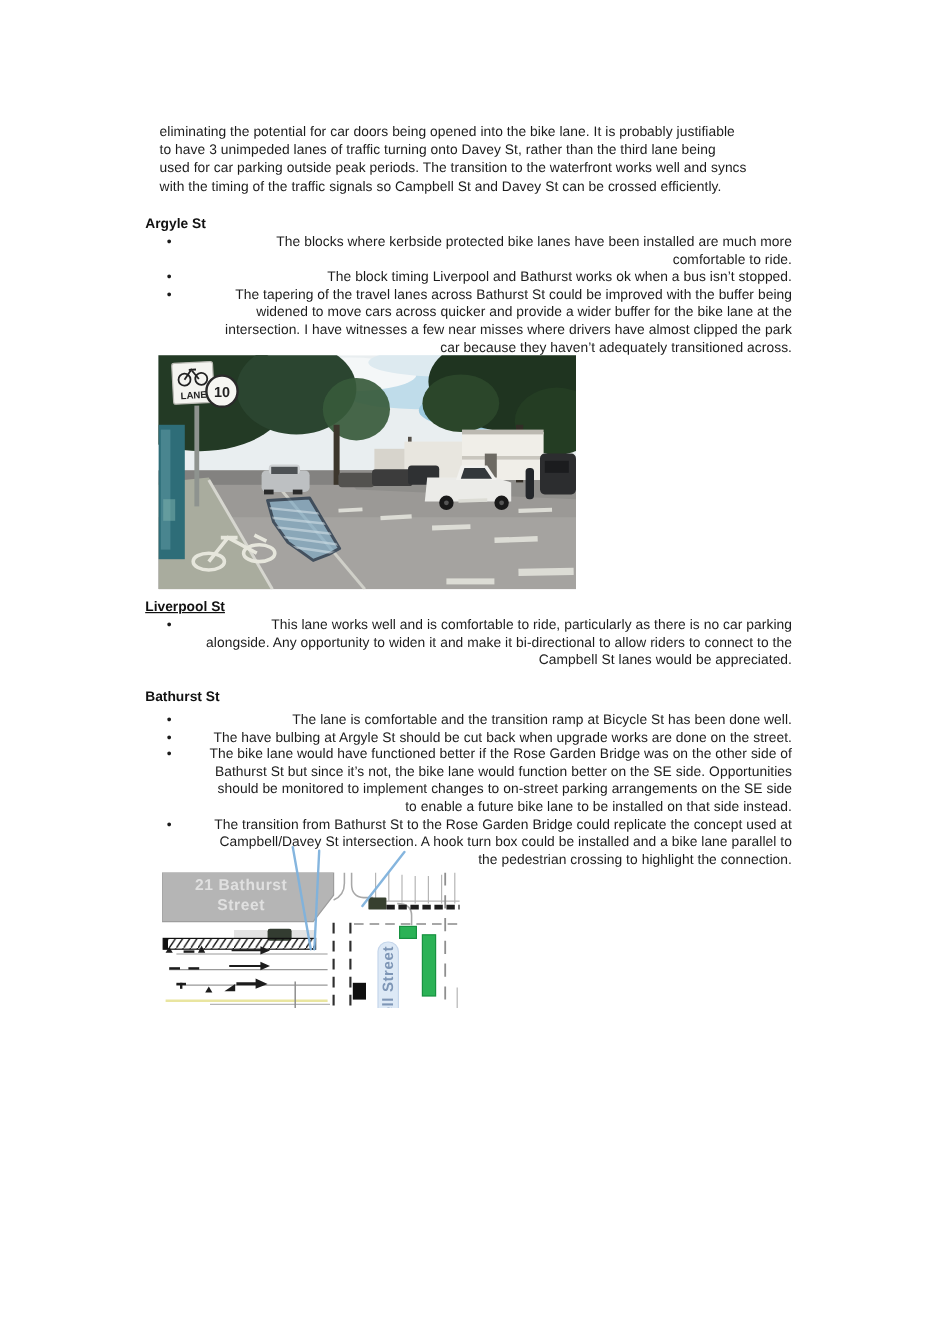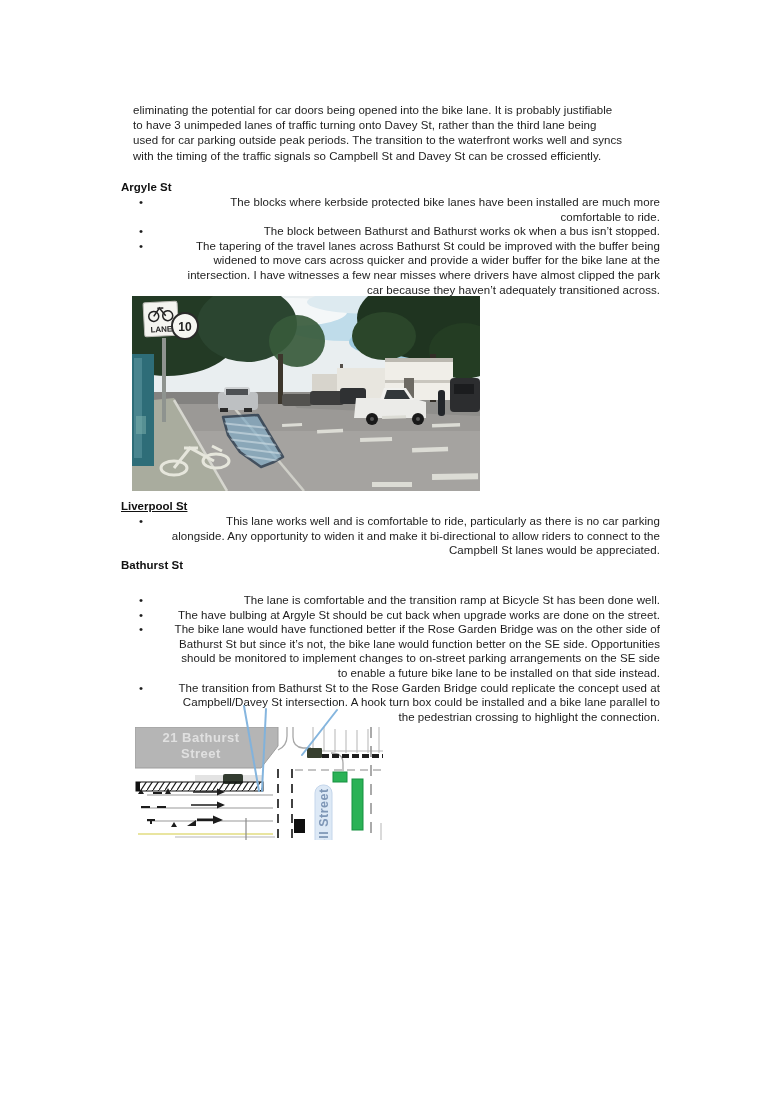--- a/index.html
+++ b/index.html
@@ -45,21 +45,21 @@
 
   <div class="heading" style="left:121px;top:180px;">Argyle St</div>
   <div class="bullets" style="left:133px;top:195px;">
     <div class="bullet">
       <span class="dot">•</span>
       <span class="btext">The blocks where kerbside protected bike lanes have been installed are much more
 comfortable to ride.</span>
     </div>
     <div class="bullet">
       <span class="dot">•</span>
-      <span class="btext">The block between Bathurst and Bathurst works ok when a bus isn’t stopped.</span>
+      <span class="btext">The block timing Liverpool and Bathurst works ok when a bus isn’t stopped.</span>
     </div>
     <div class="bullet">
       <span class="dot">•</span>
       <span class="btext">The tapering of the travel lanes across Bathurst St could be improved with the buffer being
 widened to move cars across quicker and provide a wider buffer for the bike lane at the
 intersection. I have witnesses a few near misses where drivers have almost clipped the park
 car because they haven’t adequately transitioned across.</span>
     </div>
   </div>
 
@@ -181,21 +181,21 @@
   <div class="heading" style="left:121px;top:499px;text-decoration:underline;">Liverpool St</div>
   <div class="bullets" style="left:133px;top:514px;">
     <div class="bullet">
       <span class="dot">•</span>
       <span class="btext">This lane works well and is comfortable to ride, particularly as there is no car parking
 alongside. Any opportunity to widen it and make it bi-directional to allow riders to connect to the
 Campbell St lanes would be appreciated.</span>
     </div>
   </div>
 
-  <div class="heading" style="left:121px;top:558px;">Bathurst St</div>
+  <div class="heading" style="left:121px;top:574px;">Bathurst St</div>
   <div class="bullets" style="left:133px;top:593px;">
     <div class="bullet">
       <span class="dot">•</span>
       <span class="btext">The lane is comfortable and the transition ramp at Bicycle St has been done well.</span>
     </div>
     <div class="bullet">
       <span class="dot">•</span>
       <span class="btext">The have bulbing at Argyle St should be cut back when upgrade works are done on the street.</span>
     </div>
     <div class="bullet">

